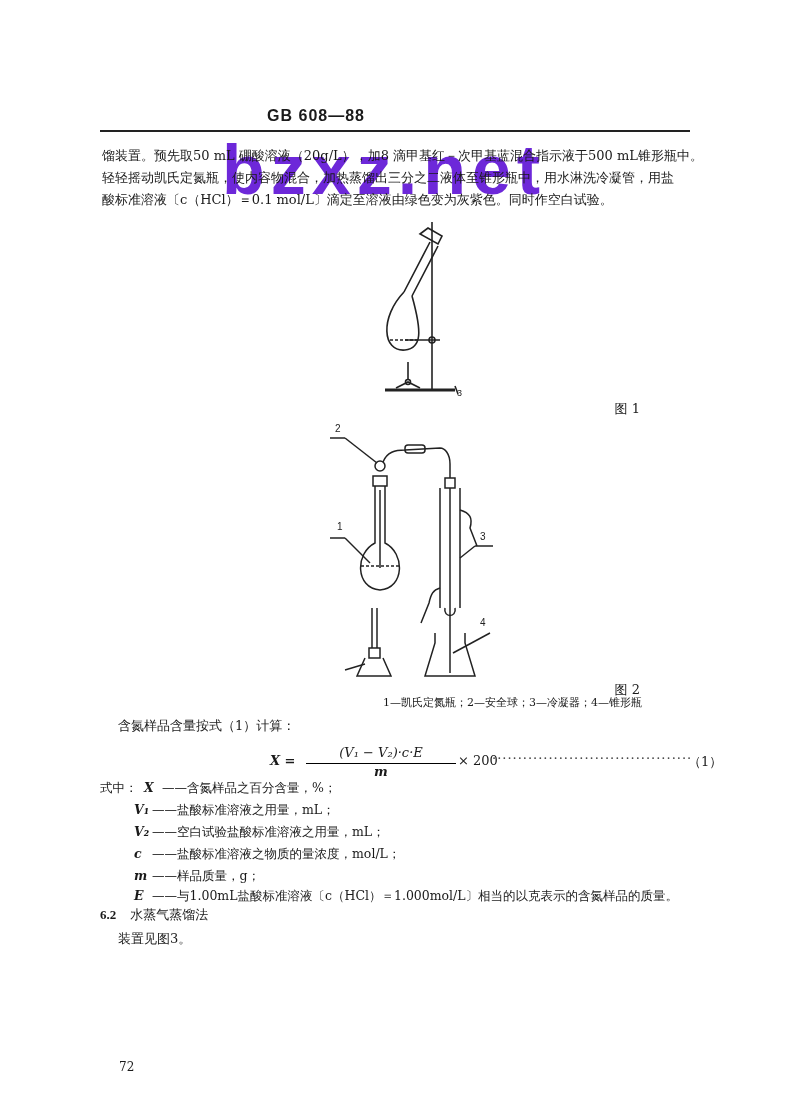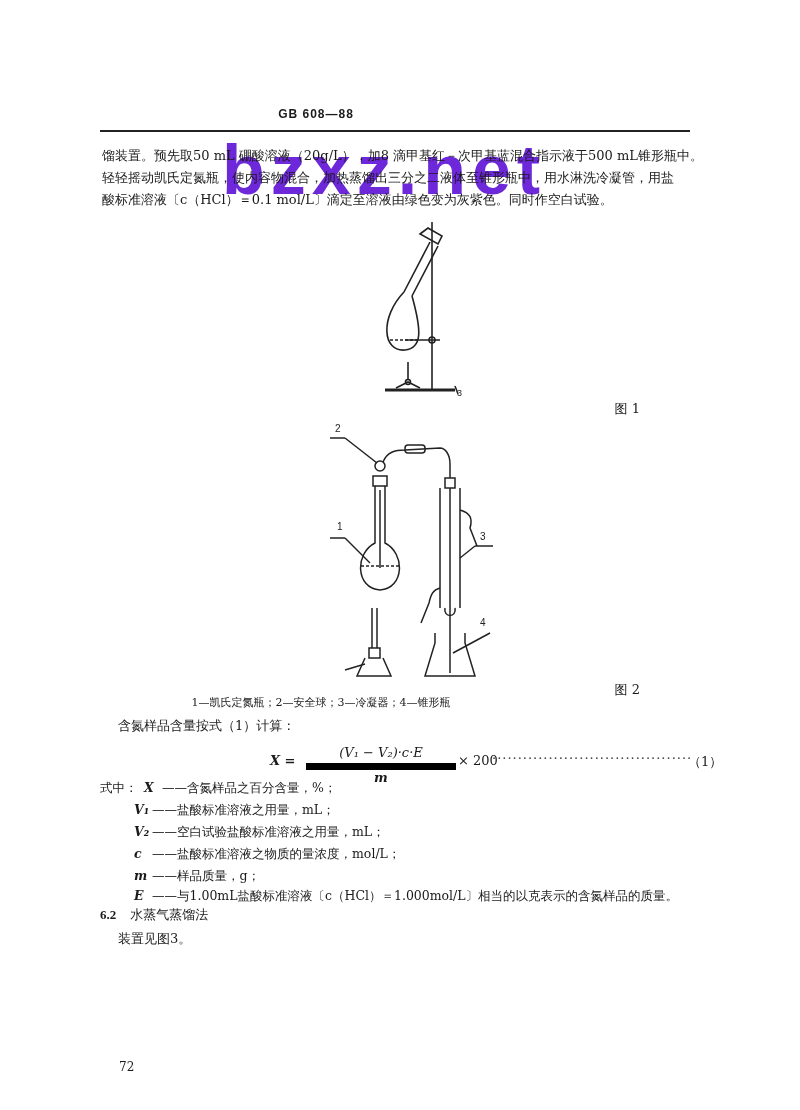--- a/index.html
+++ b/index.html
@@ -1,29 +1,29 @@
 <!DOCTYPE html>
 <html><head>
 <meta charset="utf-8">
 <style>
   html, body { margin: 0; padding: 0; background: #fff; }
   body { width: 800px; height: 1110px; position: relative; overflow: hidden;
          font-family: "DejaVu Serif", "Liberation Serif", serif; color: #1a1a1a; }
   .header { position: absolute; left: 0; top: 107px; width: 632px; text-align: center;
-            font-family: "Liberation Sans", sans-serif; font-weight: bold; font-size: 12px; letter-spacing: 1px; }
+            font-family: "Liberation Sans", sans-serif; font-weight: bold; font-size: 16px; letter-spacing: 1px; }
   .header-rule { position: absolute; left: 100px; top: 130px; width: 590px; height: 2px; background: #222; }
   .watermark { position: absolute; left: 222px; top: 130px; font-family: "Liberation Sans", sans-serif;
                font-size: 70px; font-weight: bold; color: #6d28d9; letter-spacing: 6px; z-index: 0; }
   .para { position: absolute; left: 102px; width: 670px; font-size: 13px; line-height: 22px; z-index: 1; }
   .caption { position: absolute; width: 640px; left: 0; text-align: right; font-size: 13px; }
-  .legend { position: absolute; left: 0; width: 642px; text-align: center; font-size: 11px; top: 695px; }
+  .legend { position: absolute; left: 0; width: 642px; text-align: right; font-size: 11px; top: 695px; }
   .formula { position: absolute; top: 745px; left: 270px; width: 450px; height: 40px; font-size: 13px; }
   .formula .lhs { position: absolute; left: 0; top: 8px; font-style: italic; font-weight: bold; }
   .formula .frac { position: absolute; left: 36px; top: 0; width: 150px; text-align: center; }
-  .formula .num { font-style: italic; height: 18px; border-bottom: 7px solid #000000; }
+  .formula .num { font-style: italic; height: 18px; border-bottom: 1px solid #000000; }
   .formula .den { font-style: italic; font-weight: bold; }
   .formula .times { position: absolute; left: 188px; top: 8px; }
   .formula .dots { position: absolute; left: 222px; top: 6px; letter-spacing: 1px; color: #444; }
   .formula .eqno { position: absolute; left: 418px; top: 8px; }
   .def { position: absolute; font-size: 12.5px; }
   .def .sym { font-style: italic; font-weight: bold; display: inline-block; width: 18px; }
   .section { position: absolute; left: 100px; top: 906px; font-size: 13px; }
   .section .num { font-family: Liberation Serif, serif; font-weight: bold; margin-right: 14px; }
   .pageno { position: absolute; left: 119px; top: 1060px; font-size: 12px; }
   svg { position: absolute; }

